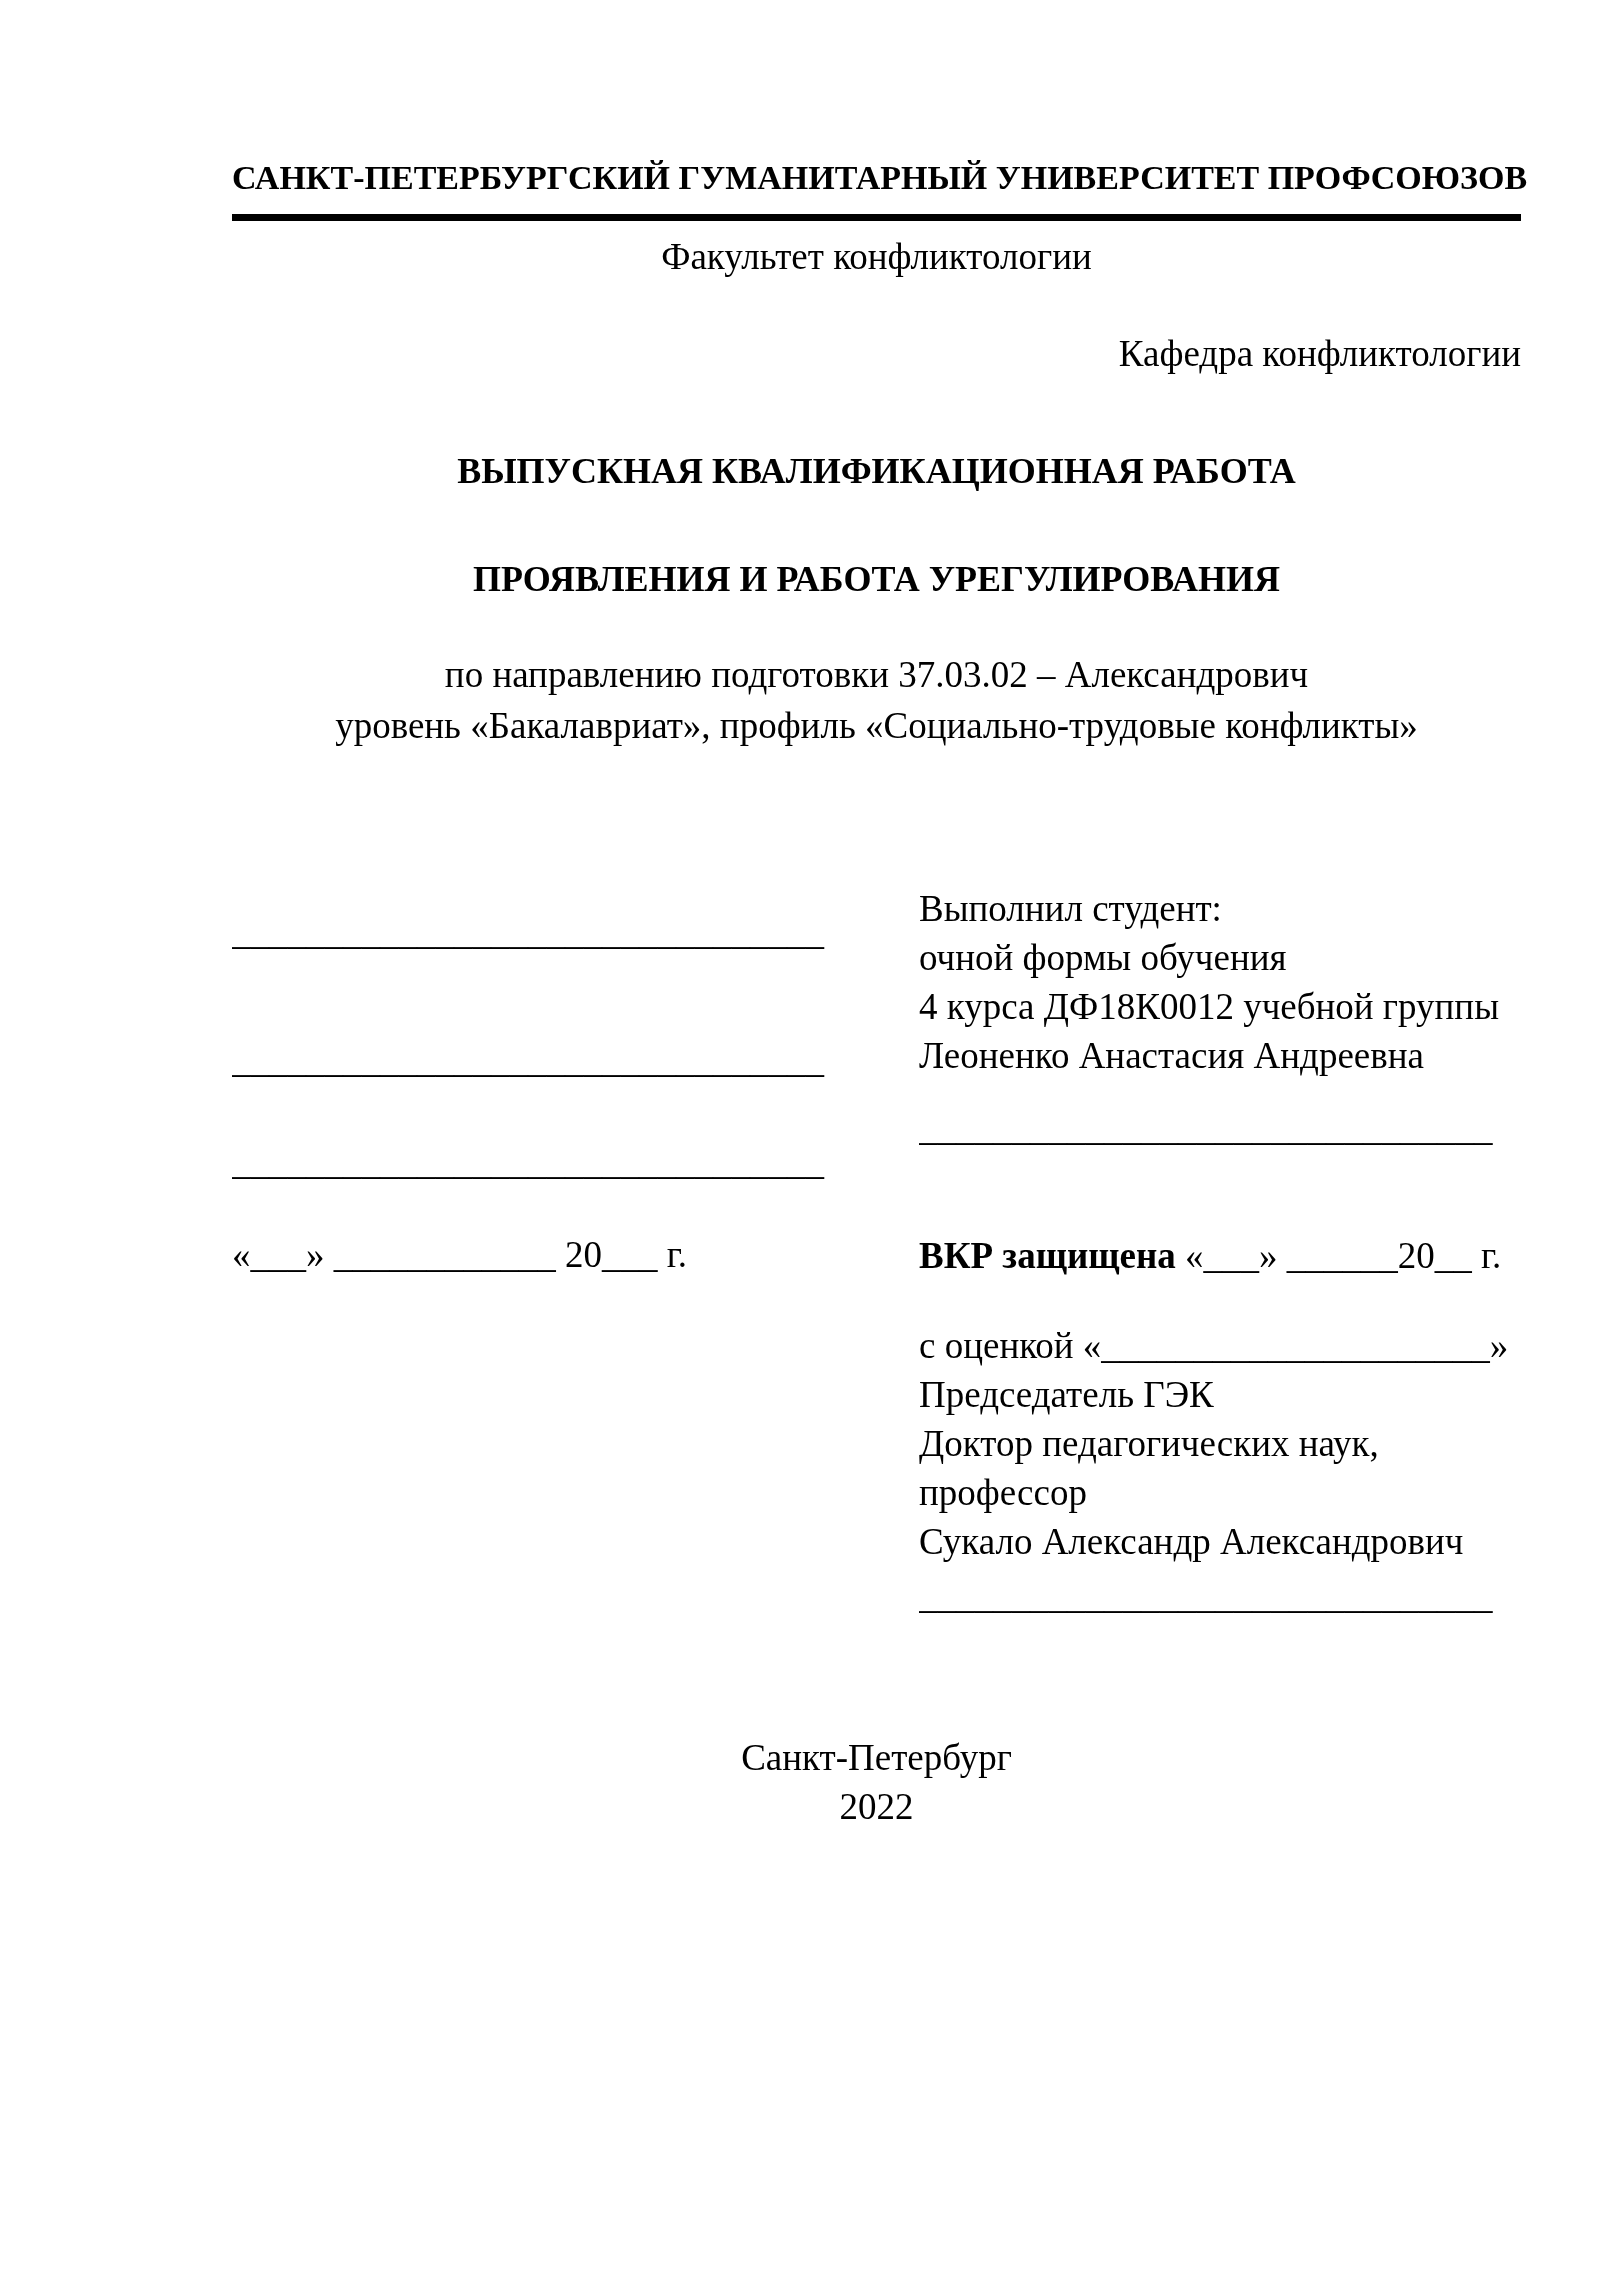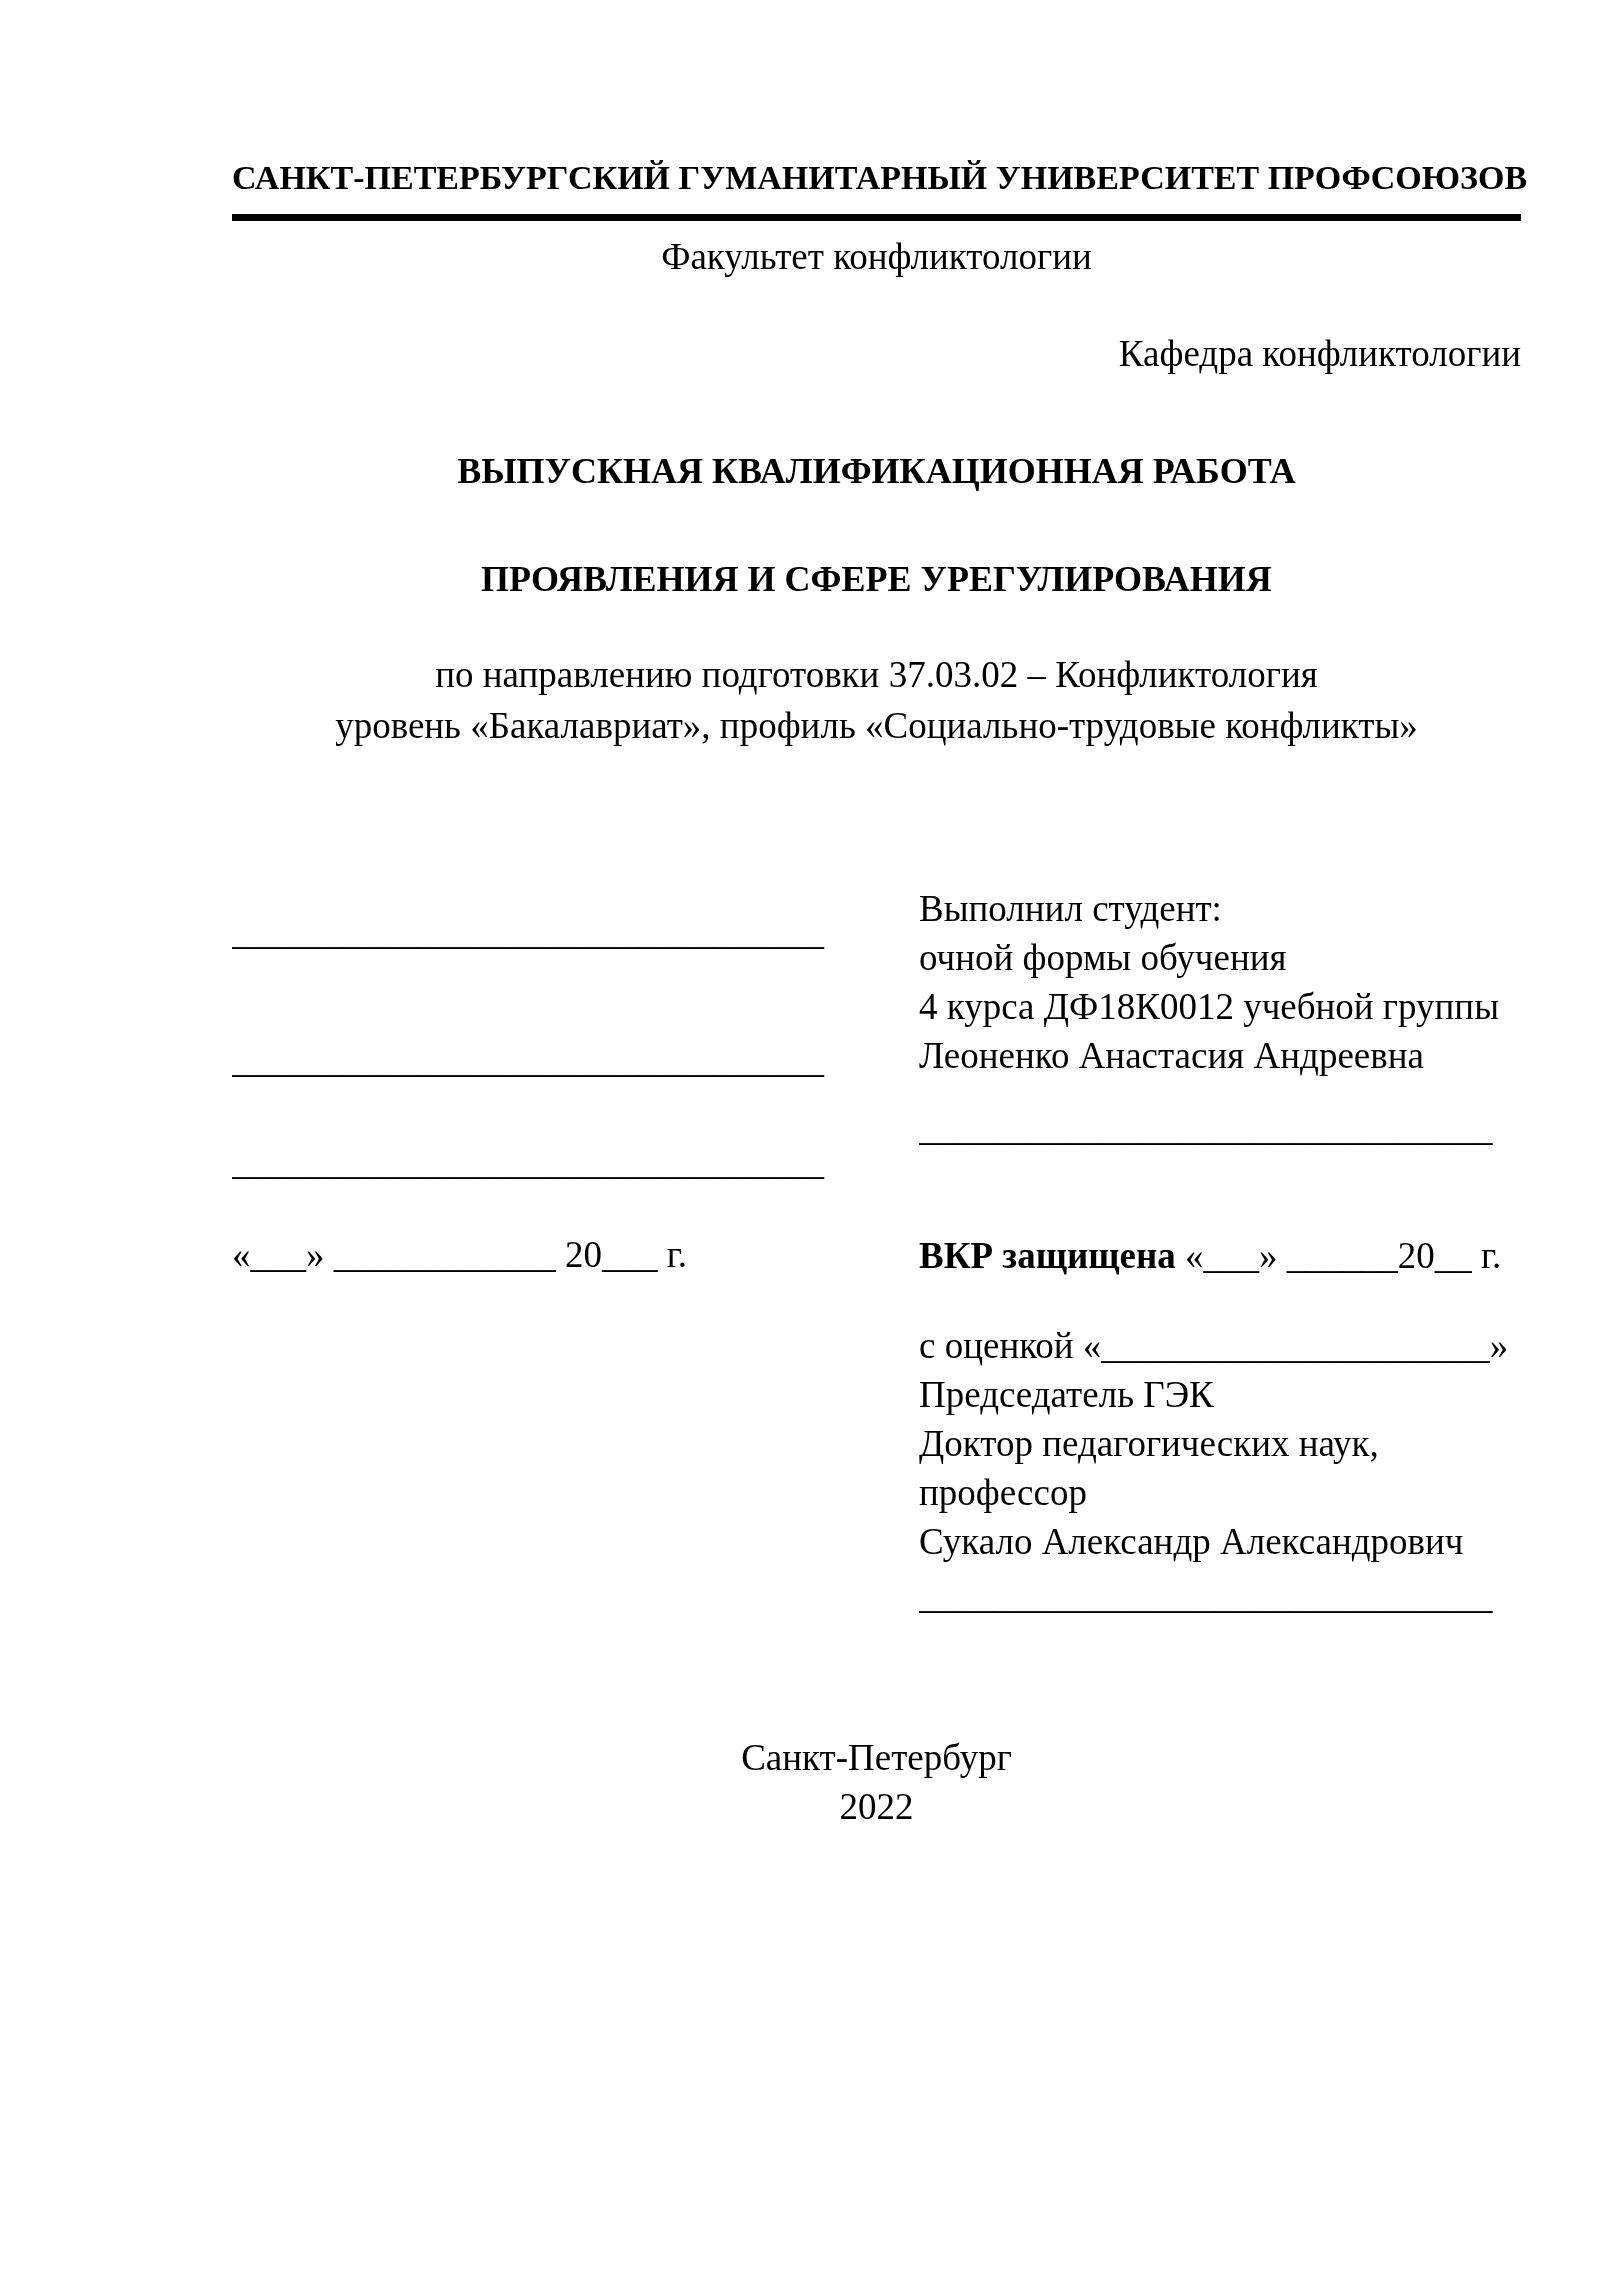--- a/index.html
+++ b/index.html
@@ -95,25 +95,25 @@
 <div class="page">
 
   <div class="university">САНКТ-ПЕТЕРБУРГСКИЙ ГУМАНИТАРНЫЙ УНИВЕРСИТЕТ ПРОФСОЮЗОВ</div>
   <div class="rule"></div>
   <div class="faculty">Факультет конфликтологии</div>
   <div class="department">Кафедра конфликтологии</div>
 
   <div class="work-type">ВЫПУСКНАЯ КВАЛИФИКАЦИОННАЯ РАБОТА</div>
 
   <div class="thesis-title">
-    <div>ПРОЯВЛЕНИЯ И СФЕРЕ УРЕГУЛИРОВАНИЯ</div>
+    <div>ПРОЯВЛЕНИЯ И РАБОТА УРЕГУЛИРОВАНИЯ</div>
   </div>
 
   <div class="program">
-    <div>по направлению подготовки 37.03.02 – Конфликтология</div>
+    <div>по направлению подготовки 37.03.02 – Александрович</div>
     <div>уровень «Бакалавриат», профиль «Социально-трудовые конфликты»</div>
   </div>
 
   <div class="columns">
 
     <div class="col">
       <div class="sig sig1">________________________________</div>
       <div class="sig sig2">________________________________</div>
 
       <div class="sig sig3">________________________________</div>

